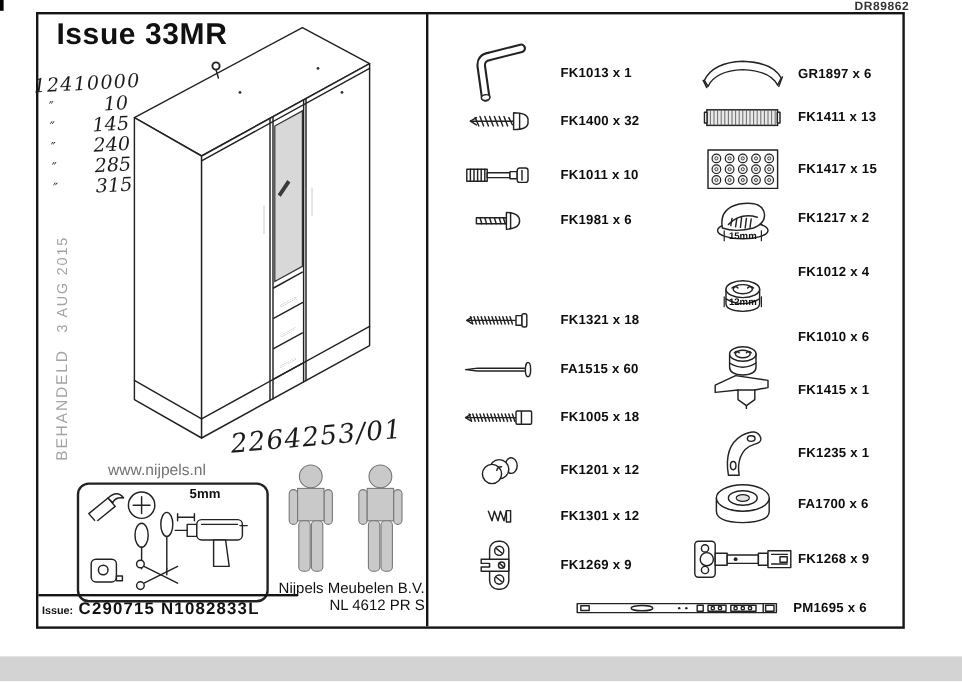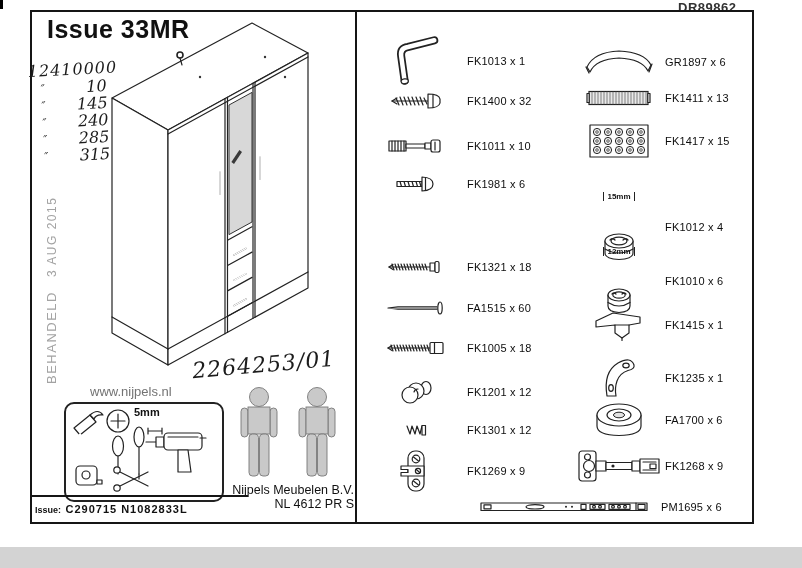--- a/index.html
+++ b/index.html
@@ -3,51 +3,51 @@
 <meta charset="utf-8">
 <style>
   html,body{margin:0;padding:0;background:#fff;}
   #page{position:relative;width:802px;height:568px;background:#fff;overflow:hidden;
         font-family:"Liberation Sans",sans-serif;color:#111;}
   
   .doc-frame{position:absolute;left:30px;top:10px;width:720px;height:510px;border:2px solid #151515;background:#fff;}
   .divider{position:absolute;left:355px;top:10px;width:2px;height:512px;background:#151515;}
   .scan-tick{position:absolute;left:0;top:0;width:3px;height:9px;background:#000;}
   .bottom-bar{position:absolute;left:0;top:547px;width:802px;height:21px;background:#d3d3d3;}
-  .code-top-right{position:absolute;left:678px;top:0px;font-size:13px;font-weight:bold;color:#333;letter-spacing:.5px;}
+  .code-top-right{position:absolute;left:712px;top:0px;font-size:10px;font-weight:bold;color:#333;letter-spacing:.5px;}
 
   
   .title{position:absolute;left:47px;top:15px;font-size:25px;font-weight:bold;letter-spacing:.5px;}
   .hand{font-family:"DejaVu Serif",serif;font-style:italic;color:#1c1c1c;}
   .hand-block{position:absolute;left:30px;top:60px;width:78px;transform:rotate(-3deg);}
   .hand-line0{font-size:16px;letter-spacing:1px;}
   .hand-row{display:flex;justify-content:space-between;font-size:15px;line-height:17px;}
   .hand-row .d{font-size:11px;padding-left:12px;}
   .hand-row .v{font-size:16px;}
   .stamp{position:absolute;left:44px;top:384px;width:185px;transform:rotate(-90deg);transform-origin:0 0;
          color:#a3a3a3;font-size:13px;letter-spacing:1.5px;white-space:nowrap;}
   .stamp .date{margin-left:14px;font-size:12px;}
   .order-number{position:absolute;left:192px;top:352px;font-size:22px;transform:rotate(-5deg);letter-spacing:1px;}
   .website{position:absolute;left:90px;top:384px;font-size:13px;color:#737373;}
   .tools-box{position:absolute;left:64px;top:402px;width:156px;height:96px;border:2px solid #222;border-radius:10px;}
-  .five-mm{position:absolute;left:68px;top:2px;font-size:11px;font-weight:bold;}
+  .five-mm{position:absolute;left:92px;top:2px;font-size:11px;font-weight:bold;}
   .company{position:absolute;left:214px;top:483px;width:140px;text-align:right;font-size:12.5px;line-height:14px;white-space:nowrap;overflow:hidden;}
   .issue-sep{position:absolute;left:32px;top:495px;width:216px;height:2px;background:#151515;}
   .issue{position:absolute;left:35px;top:499px;white-space:nowrap;}
   .issue .lab{font-size:9px;font-weight:bold;}
-  .issue .val{font-size:11px;font-weight:bold;letter-spacing:1px;}
+  .issue .val{font-size:14px;font-weight:bold;letter-spacing:1px;}
   .wardrobe{position:absolute;left:100px;top:22px;}
   .figures{position:absolute;left:233px;top:386px;}
 
   
   .row{position:absolute;display:flex;align-items:center;}
   .ibox{display:flex;flex-direction:column;justify-content:center;align-items:center;}
   .c1 .ibox{width:88px;}
   .c2 .ibox{width:78px;gap:28px;}
-  .plabel{font-weight:normal;font-size:11px;white-space:nowrap;padding-left:7px;letter-spacing:.2px;color:#0d0d0d;}
+  .plabel{font-weight:bold;font-size:11px;white-space:nowrap;padding-left:7px;letter-spacing:.2px;color:#0d0d0d;}
   .dim{font-size:8px;font-weight:bold;border-left:1px solid #222;border-right:1px solid #222;
        padding:0 3px;line-height:9px;margin-bottom:2px;}
   svg{display:block;}
   .ln{stroke:#222;stroke-width:1.2;fill:none;stroke-linecap:round;stroke-linejoin:round;}
   .wf{stroke:#222;stroke-width:1.2;fill:#fff;stroke-linejoin:round;}
 </style>
 </head>
 <body>
 
 <div id="page">
@@ -402,20 +402,31 @@
             <circle cx="20" cy="27" r="1.3"></circle>
             <circle cx="31" cy="27" r="1.3"></circle>
             <circle cx="42" cy="27" r="1.3"></circle>
             <circle cx="53" cy="27" r="1.3"></circle>
         </g>
       </svg>
     </span>
     <span class="plabel">FK1417 x 15</span>
   </div>
 
+  <div class="row c2" style="top:163px;left:580px;height:38px">
+    <span class="ibox">
+      <svg width="52" height="38" viewBox="0 0 52 38">
+        <ellipse class="wf" cx="26" cy="29" rx="21" ry="7"></ellipse>
+        <path class="wf" d="M9 27 Q6 11 23 7 Q42 4 44 15 Q45 23 35 27 Q20 31 9 27 Z"></path>
+        <path class="ln" d="M14 24 Q24 14 38 18" stroke-width="0.9"></path>
+        <path class="ln" d="M16 25 l1 -6 M20 26 l1 -7 M24 26.5 l1 -8 M28 27 l1 -8 M32 26.5 l1 -7" stroke-width="0.8"></path>
+      </svg>
+    </span>
+    <span class="plabel">FK1217 x 2</span>
+  </div>
 
   <div class="row c2" style="top:198px;left:580px;height:58px">
     <span class="ibox">
       <span class="dim">15mm</span>
       <svg width="36" height="32" viewBox="0 0 36 32">
         <path class="wf" d="M4 10 L4 22 Q4 28 18 28.5 Q32 28 32 22 L32 10 Z" stroke-width="1.1"></path>
         <ellipse class="wf" cx="18" cy="10" rx="14" ry="7"></ellipse>
         <ellipse class="wf" cx="18" cy="10" rx="8" ry="3.8"></ellipse>
         <path class="ln" d="M9 9 q2.5 -2.5 5 0 M22 9 q2.5 -2.5 5 0" stroke-width="1"></path>
         <path class="ln" d="M4 18 Q11 22 18 22 Q25 22 32 18" stroke-width="0.8"></path>

